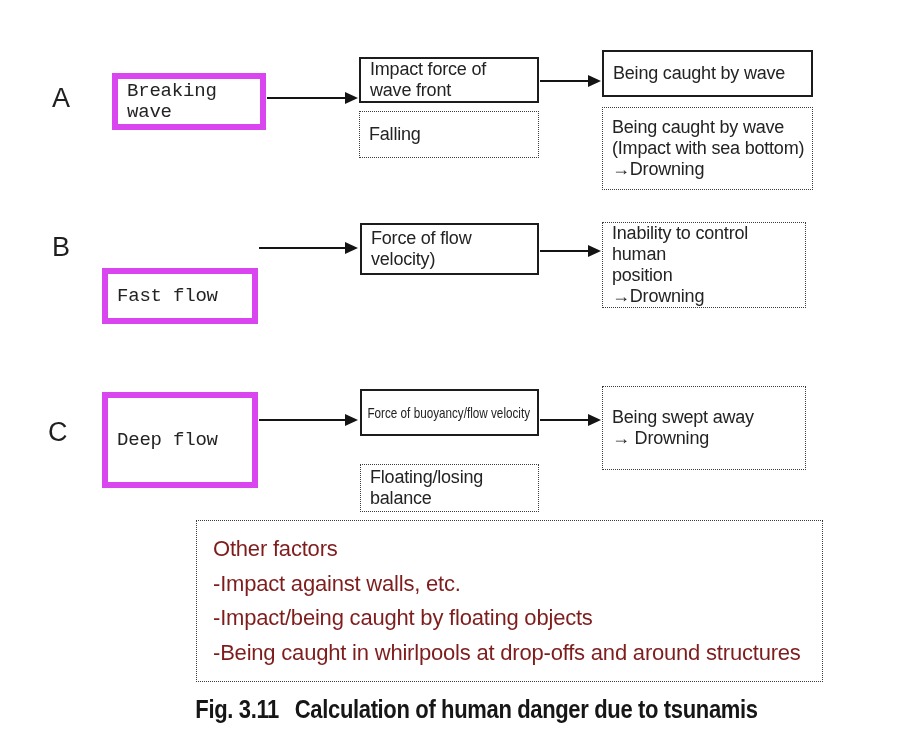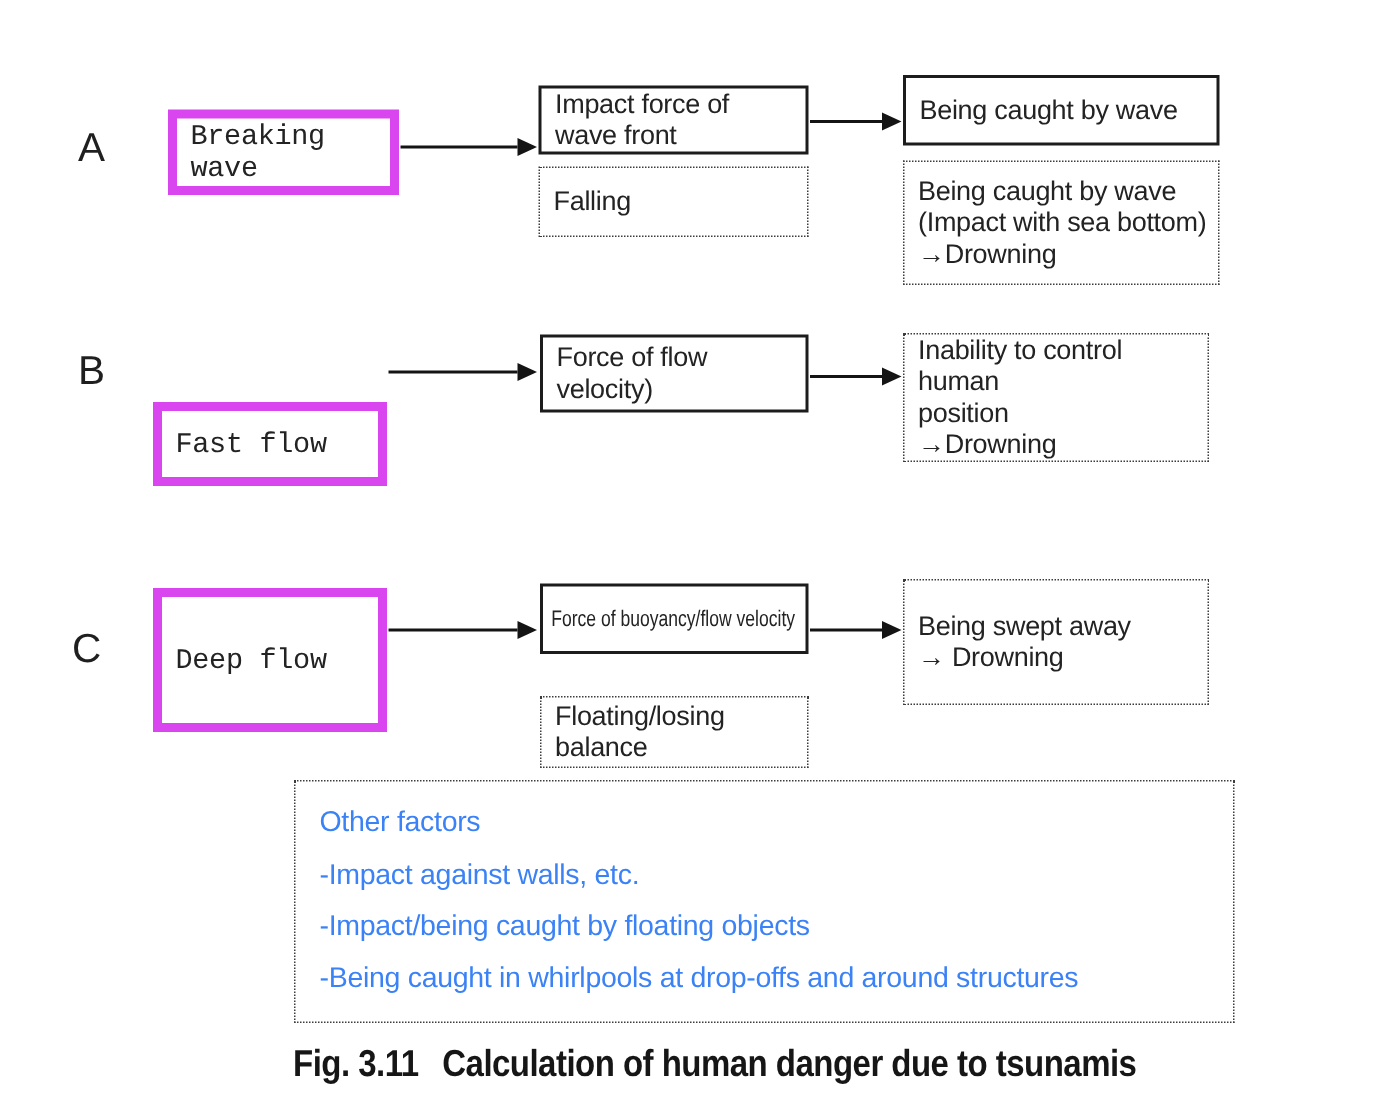--- a/index.html
+++ b/index.html
@@ -63,24 +63,24 @@
   }
   .other-box {
     position: absolute;
     box-sizing: border-box;
     display: flex;
     flex-direction: column;
     justify-content: space-evenly;
     padding: 6px 16px;
   }
   .other-line {
-    font-size: 19px;
+    font-size: 22px;
     line-height: 24px;
     letter-spacing: -0.2px;
-    color: #3b82f6;
+    color: #7f1d1d;
   }
   .caption {
     position: absolute;
     left: 0; right: 0;
     top: 695px;
     text-align: center;
     margin-left: 36px;
   }
   .caption-inner {
     display: inline-block;

